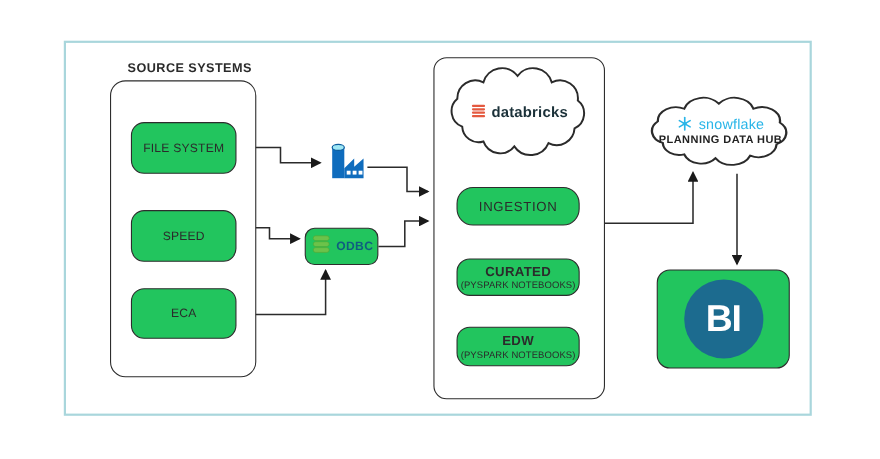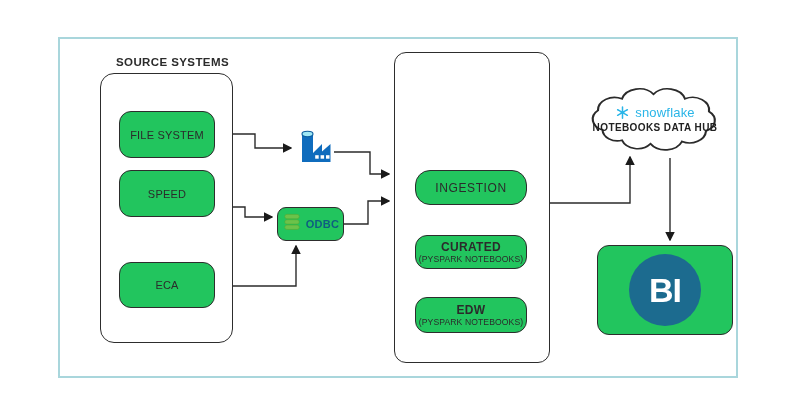--- a/index.html
+++ b/index.html
@@ -14,21 +14,21 @@
   .node { position:absolute; background:#22c55e; border:1.4px solid #2d2d2d; border-radius:12px;
           display:flex; flex-direction:column; align-items:center; justify-content:center;
           text-align:center; }
   .container-box { position:absolute; background:#fff; border:1.4px solid #2d2d2d; border-radius:14px; }
 
   .src-label { position:absolute; left:116px; top:56px; font-size:11.5px; font-weight:600;
                letter-spacing:0.4px; color:#2b2b2b; }
   .src-container { left:100px; top:73px; width:133px; height:270px; }
   .src-node { left:119px; width:96px; height:47px; font-size:11px; font-weight:500; letter-spacing:0.2px; }
   .src-node.n0 { top:111px; }
-  .src-node.n1 { top:170px; }
+  .src-node.n1 { top:191px; }
   .src-node.n2 { top:262px; height:46px; }
 
   .dbx-container { left:394px; top:52px; width:156px; height:311px; border-radius:12px; }
 
   .cloud { position:absolute; }
   .cloud svg { display:block; }
   .cloud-content { position:absolute; left:0; top:0; width:100%; height:100%;
                    display:flex; flex-direction:column; align-items:center; justify-content:center; }
   .dbx-cloud { left:398px; top:57px; width:148px; height:88px; }
   .brandrow { display:flex; align-items:center; gap:5px; }
@@ -45,21 +45,21 @@
   .sf-cloud { left:580px; top:85px; width:150px; height:68px; }
   .sf-word { font-size:13px; font-weight:500; color:#29B5E8; letter-spacing:0.2px;text-align:center; }
   .sf-label { font-size:10px; font-weight:600; letter-spacing:0.4px; margin-top:2px; color:#222; }
 
   .factory-wrap { position:absolute; left:296px; top:126px; width:42px; height:42px; }
 
   .odbc-box { left:277px; top:207px; width:67px; height:34px; border-radius:9px;
               flex-direction:row; gap:4px; }
   .odbc-text { font-size:11px; font-weight:800; color:#0f5e80; letter-spacing:0.3px; }
 
-  .bi-box { left:597px; top:245px; width:136px; height:90px; border-radius:12px; }
+  .bi-box { left:597px; top:245px; width:121px; height:90px; border-radius:12px; }
   .bi-circle { width:72px; height:72px; border-radius:50%; background:#1C6B8F;
                display:flex; align-items:center; justify-content:center;
                color:#fff; font-size:34px; font-weight:700; letter-spacing:-1px; }
 </style>
 </head>
 <body>
 
 <div class="canvas">
   <div class="frame"></div>
 
@@ -110,20 +110,40 @@
           <rect x="3" y="2.6" width="16" height="4.8" rx="2.4"></rect>
           <rect x="3" y="8.5" width="16" height="4.8" rx="2.4"></rect>
           <rect x="3" y="14.4" width="16" height="4.8" rx="2.4"></rect>
         </g>
       </svg>
     </span>
     <span class="odbc-text">ODBC</span>
   </div>
 
   <div class="container-box dbx-container"></div>
+  <div class="cloud dbx-cloud">
+    <svg width="148" height="88" viewBox="0 0 200 118" preserveAspectRatio="none">
+      <path d="M30,78 A20,20 0 0 1 24,44 A22,22 0 0 1 56,24 A24,24 0 0 1 98,16 A24,24 0 0 1 140,24 A22,22 0 0 1 172,46 A20,20 0 0 1 168,80 A22,22 0 0 1 136,98 A24,24 0 0 1 94,102 A22,22 0 0 1 56,96 A20,20 0 0 1 30,78 Z" fill="#fff" stroke="#2b2b2b" stroke-width="2.4"></path>
+    </svg>
+    <div class="cloud-content">
+      <div class="brandrow">
+        <span>
+          <svg width="14" height="14" viewBox="0 0 14 14">
+            <g fill="#E4593F">
+              <rect x="1" y="1.2" width="12" height="2.1" rx="1"></rect>
+              <rect x="1" y="4.3" width="12" height="2.1" rx="1"></rect>
+              <rect x="1" y="7.4" width="12" height="2.1" rx="1"></rect>
+              <rect x="1" y="10.5" width="12" height="2.1" rx="1"></rect>
+            </g>
+          </svg>
+        </span>
+        <span class="dbx-word">databricks</span>
+      </div>
+    </div>
+  </div>
 
   <div class="node ingestion">
     <span>INGESTION</span>
   </div>
   <div class="node dbx-sub curated">
     <span class="sub-title">CURATED</span>
     <span class="sub-note">(PYSPARK NOTEBOOKS)</span>
   </div>
   <div class="node dbx-sub edw">
     <span class="sub-title">EDW</span>
@@ -141,21 +161,21 @@
             <g stroke="#29B5E8" stroke-width="2.4" stroke-linecap="round" fill="none">
               <path d="M12,3 V21"></path>
               <path d="M4.2,7.5 L19.8,16.5"></path>
               <path d="M4.2,16.5 L19.8,7.5"></path>
             </g>
             <rect x="9.6" y="9.6" width="4.8" height="4.8" transform="rotate(45 12 12)" fill="#29B5E8"></rect>
           </svg>
         </span>
         <span class="sf-word">snowflake</span>
       </div>
-      <div class="sf-label">NOTEBOOKS DATA HUB</div>
+      <div class="sf-label">PLANNING DATA HUB</div>
     </div>
   </div>
 
   <div class="node bi-box">
     <div class="bi-circle">
       <span>BI</span>
     </div>
   </div>
 </div>
 

